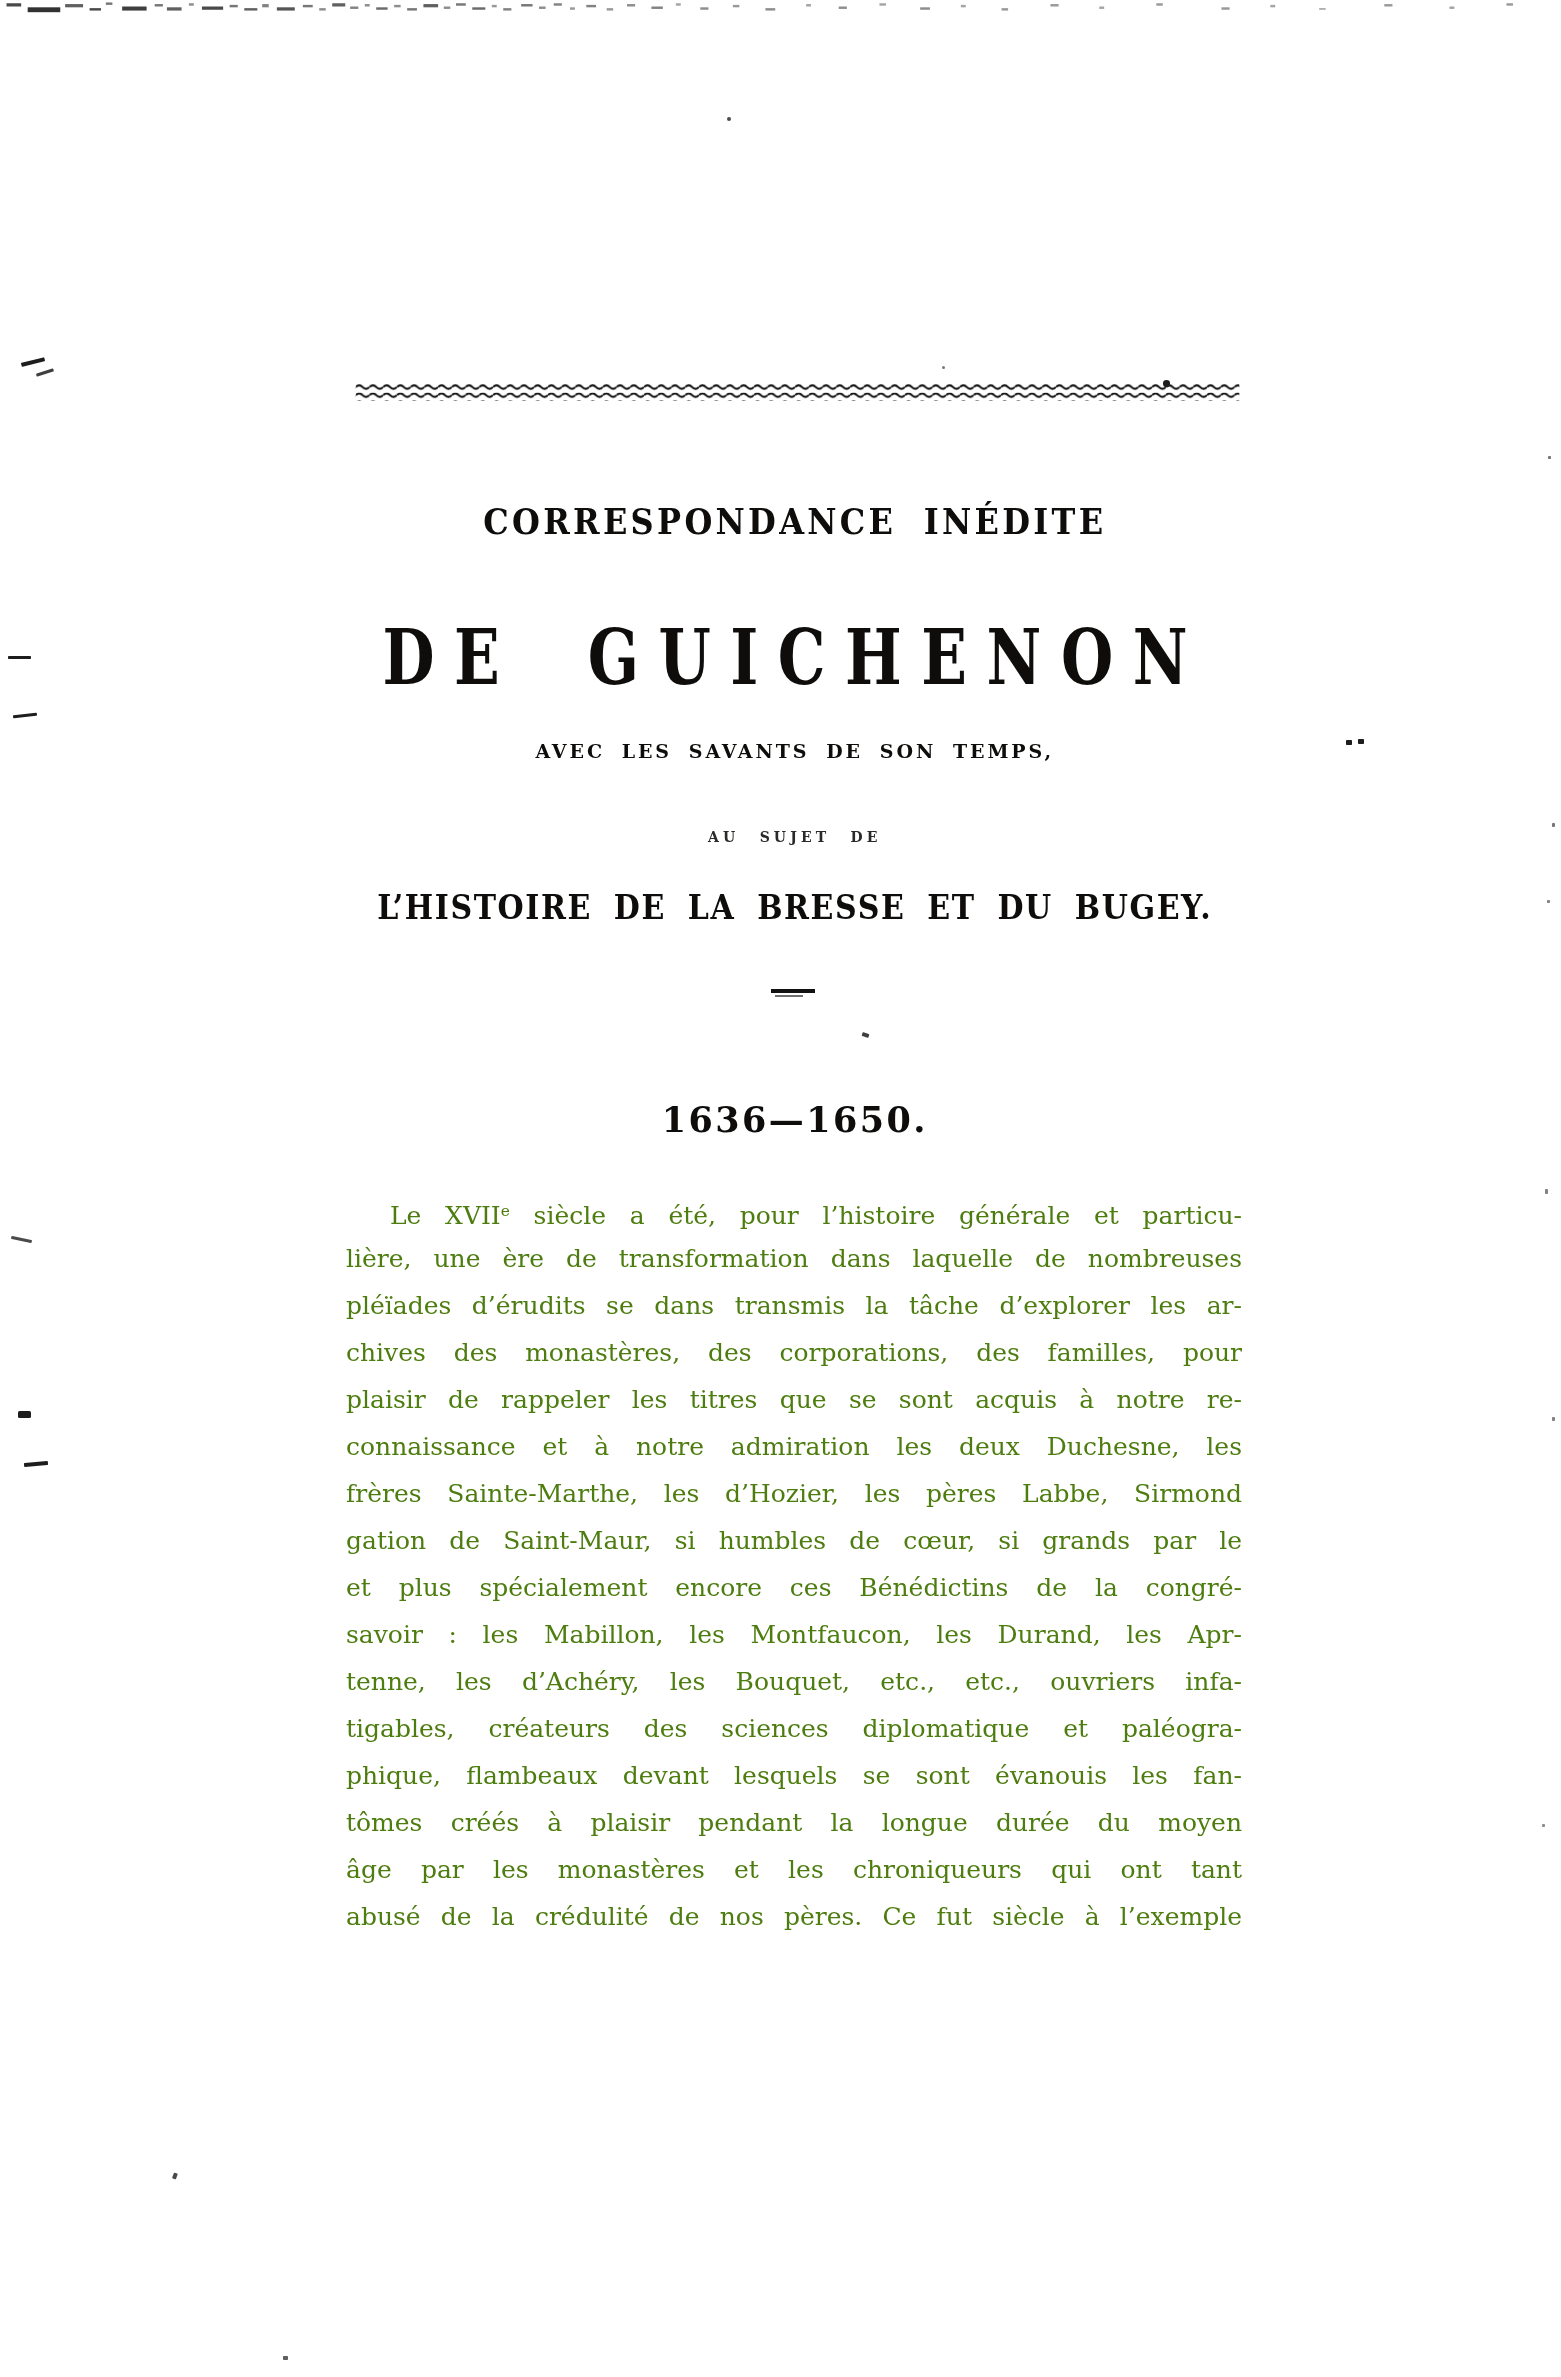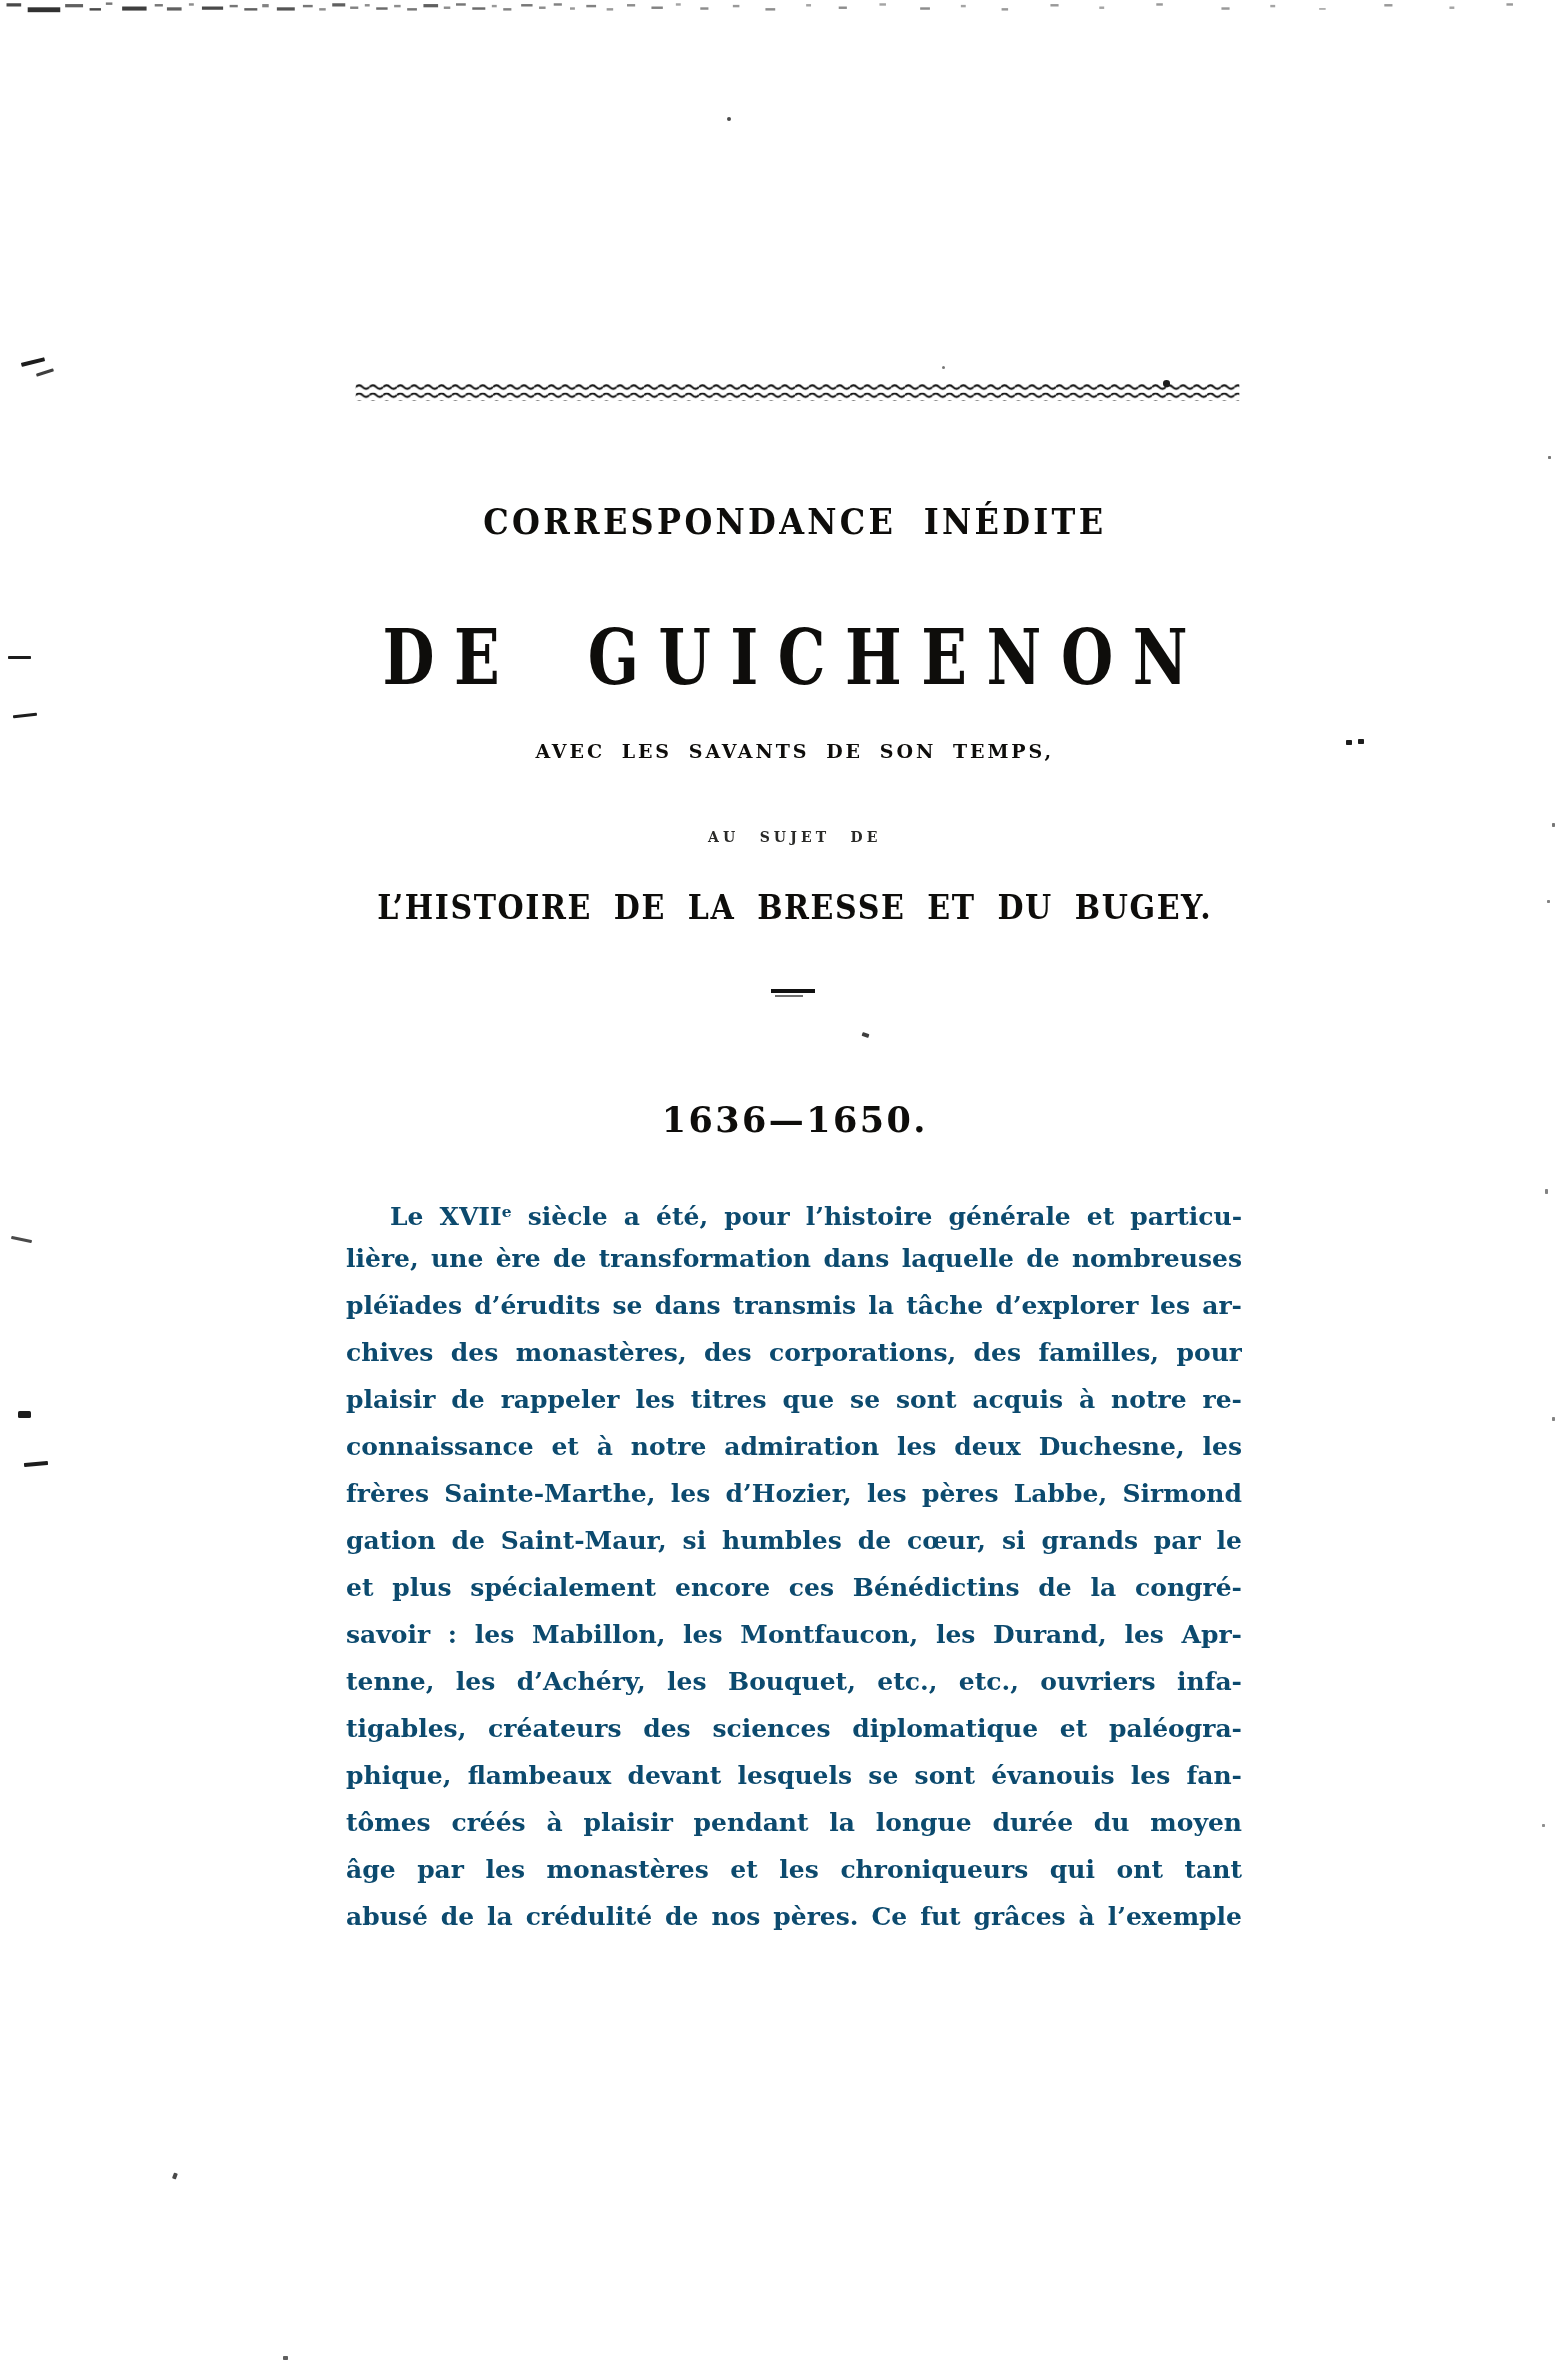--- a/index.html
+++ b/index.html
@@ -61,21 +61,21 @@
   }
   .date-range{
     top:1099px;
     font-size:35px;font-weight:700;letter-spacing:2.4px;
     white-space:nowrap;
   }
 
   
   .body-text{
     position:absolute;left:346px;top:1188px;width:896px;
-    font-size:25px;font-weight:700;color:#0c4a6e;
+    font-size:25px;font-weight:400;color:#4d7c0f;
   }
   .body-text .line{
     height:47px;line-height:47px;
     text-align:justify;text-align-last:justify;
     overflow:hidden;
   }
   .body-text .line.first{text-indent:44px;}
   .body-text sup{font-size:15.5px;vertical-align:8.1px;letter-spacing:0;}
 
   
@@ -180,21 +180,21 @@
     <div class="line">connaissance et à notre admiration les deux Duchesne, les</div>
     <div class="line">frères Sainte-Marthe, les d’Hozier, les pères Labbe, Sirmond</div>
     <div class="line">gation de Saint-Maur, si humbles de cœur, si grands par le</div>
     <div class="line">et plus spécialement encore ces Bénédictins de la congré-</div>
     <div class="line">savoir : les Mabillon, les Montfaucon, les Durand, les Apr-</div>
     <div class="line">tenne, les d’Achéry, les Bouquet, etc., etc., ouvriers infa-</div>
     <div class="line">tigables, créateurs des sciences diplomatique et paléogra-</div>
     <div class="line">phique, flambeaux devant lesquels se sont évanouis les fan-</div>
     <div class="line">tômes créés à plaisir pendant la longue durée du moyen</div>
     <div class="line">âge par les monastères et les chroniqueurs qui ont tant</div>
-    <div class="line">abusé de la crédulité de nos pères. Ce fut grâces à l’exemple</div>
+    <div class="line">abusé de la crédulité de nos pères. Ce fut siècle à l’exemple</div>
   </div>
 
   <div class="speck" style="left:21px;top:360px;width:24.4px;height:4.1px;transform:rotate(-14deg);"></div>
   <div class="speck" style="left:36px;top:371px;width:18px;height:3.3px;transform:rotate(-18deg);opacity:.85;"></div>
   <div class="speck" style="left:8.1px;top:656px;width:23px;height:3.3px;"></div>
   <div class="speck" style="left:13px;top:714px;width:24.4px;height:3.3px;transform:rotate(-6deg);"></div>
   <div class="speck" style="left:11.4px;top:1238px;width:21px;height:3.3px;transform:rotate(12deg);opacity:.8;"></div>
   <div class="speck" style="left:18px;top:1411px;width:13px;height:7.3px;border-radius:1.6px;"></div>
   <div class="speck" style="left:24.4px;top:1462px;width:24.4px;height:4.1px;transform:rotate(-5deg);"></div>
   <div class="speck" style="left:727px;top:117px;width:4.1px;height:4.1px;border-radius:50%;opacity:.8;"></div>

